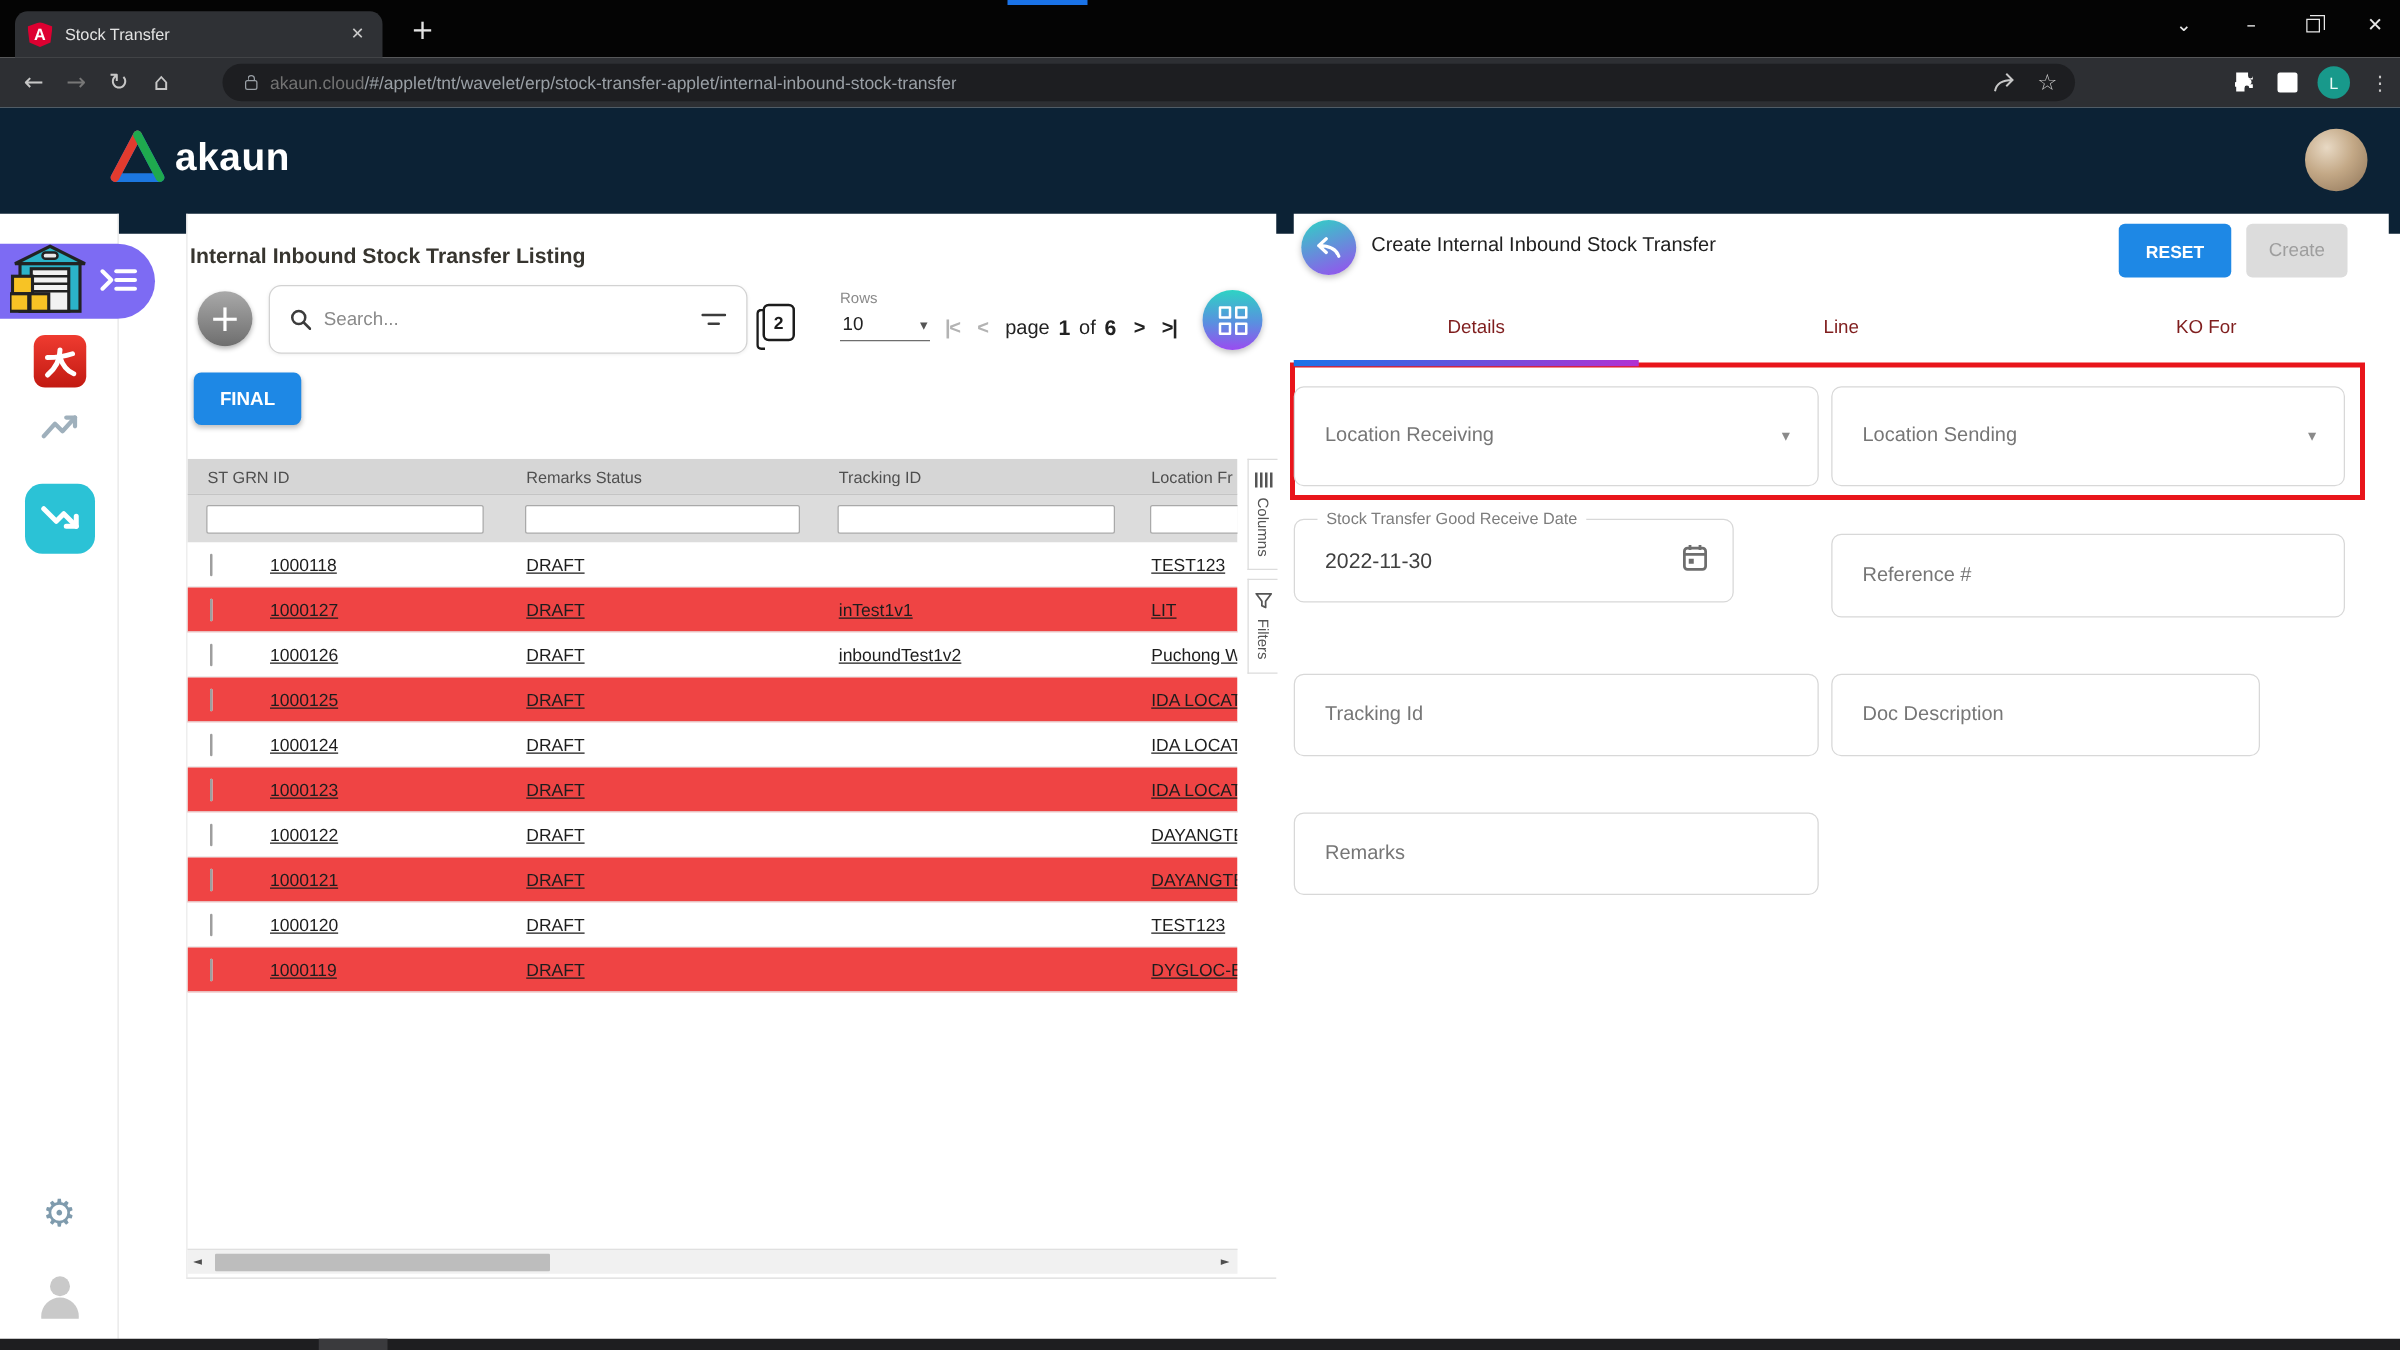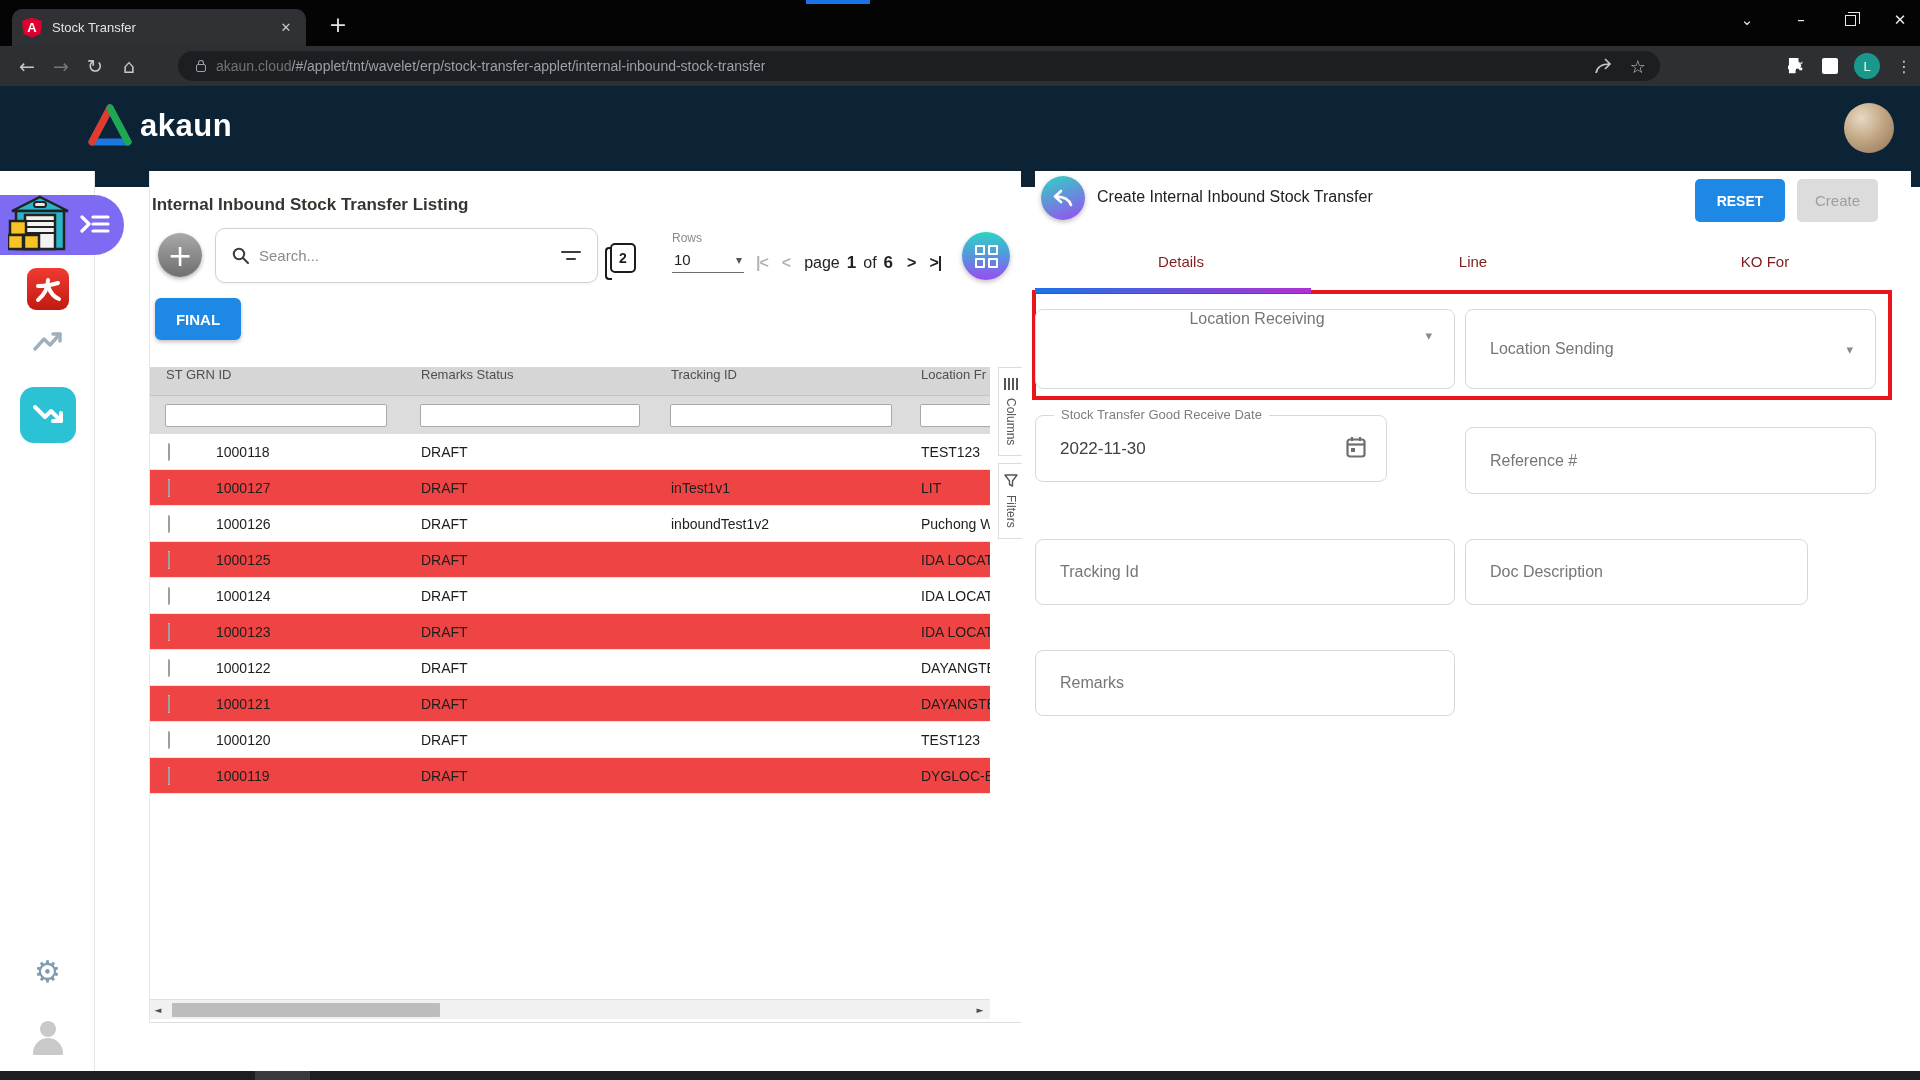--- a/index.html
+++ b/index.html
@@ -74,28 +74,28 @@
   .pg-nav { letter-spacing:-1px; font-weight:bold; }
   .pg-nav.dim { color:#b3b3b3; }
   .pagetext { display:flex; gap:7px; align-items:center; }
   .pagetext b { font-size:17px; }
   .grid-btn { position:absolute; left:812px; top:61px; width:48px; height:48px; border-radius:50%; background:linear-gradient(180deg,#2ed3c4 0%,#5a8fe0 55%,#9a4cf0 100%); box-shadow:0 2px 5px rgba(0,0,0,.25); display:flex; align-items:center; justify-content:center; }
   .grid-ic { display:grid; grid-template-columns:10px 10px; grid-template-rows:10px 10px; gap:3px; }
   .grid-ic span { border:2px solid #fff; border-radius:1px; }
   .final-btn { position:absolute; left:5px; top:127px; width:86px; height:42px; background:#1e88e5; border-radius:6px; color:#fff; font-weight:bold; font-size:15px; display:flex; align-items:center; justify-content:center; box-shadow:0 2px 4px rgba(0,0,0,.25); }
 
   .tbl { position:absolute; left:0px; top:196px; width:840px; overflow:hidden; }
-  .tbl-head { display:flex; background:#d6d6d6; height:28px; font-size:13px; color:#4f4f4f; }
+  .tbl-head { display:flex; background:#d6d6d6; height:28px; align-items:center; font-size:13px; color:#4f4f4f; }
   .tbl-filter { display:flex; background:#dcdcdc; height:39px; align-items:center; border-top:1px solid #c4c4c4; }
   .tbl-filter input { height:23px; border:1px solid #a9a9a9; border-radius:2px; background:#fff; outline:none; margin-left:15px; font-family:"Liberation Sans",sans-serif; }
   .c1 { width:255px; } .c2 { width:250px; } .c3 { width:250px; } .c4 { width:85px; }
   .hc { padding-left:16px; white-space:nowrap; overflow:hidden; }
   .row { display:flex; height:36px; align-items:center; border-bottom:1px solid #e6e6e6; font-size:14px; color:#1d1d1d; background:#fff; }
   .row.alt { background:#ef4444; }
-  .cell { padding-left:16px; white-space:nowrap; overflow:hidden; }
+  .cell { padding-left:16px; white-space:nowrap; overflow:hidden;text-decoration:underline; }
   .cb-wrap { width:50px; padding-left:18px; }
   .cbx { width:16px; height:16px; border:1.5px solid #9e9e9e; border-radius:3px; background:#fff; }
   .idcell { width:205px; }
   .hscroll { position:absolute; left:0; top:828px; width:840px; height:20px; background:#f1f1f1; border-top:1px solid #e0e0e0; display:flex; align-items:center; }
   .hs-arrow { width:16px; text-align:center; color:#4f4f4f; font-size:9px; }
   .hs-thumb { position:absolute; left:22px; width:268px; height:14px; background:#bdbdbd; border-radius:1px; }
   .hs-right { position:absolute; right:2px; }
 
   .side-tabs { position:absolute; left:848px; top:196px; width:24px; }
   .vtab { border:1px solid #dcdcdc; border-right:none; background:#fff; width:24px; display:flex; flex-direction:column; align-items:center; padding:10px 0; gap:8px; }
@@ -110,21 +110,21 @@
   .panel-title { position:absolute; left:62px; top:17px; font-size:16px; color:#212121; }
   .reset-btn { position:absolute; left:660px; top:8px; width:90px; height:43px; background:#1e88e5; border-radius:5px; color:#fff; font-weight:bold; font-size:14px; display:flex; align-items:center; justify-content:center; }
   .create-btn { position:absolute; left:762px; top:8px; width:81px; height:43px; background:#dcdcdc; border-radius:5px; color:#9e9e9e; font-size:15px; display:flex; align-items:center; justify-content:center; }
   .ptabs { position:absolute; left:0; top:72px; width:876px; display:flex; }
   .ptab { width:292px; text-align:center; font-size:15px; color:#7f1d1d; padding:10px 0; }
   .ptab-ind { position:absolute; left:0; top:117px; width:276px; height:5px; background:linear-gradient(90deg,#1a73e8,#b131d2); z-index:5; }
   .redbox { position:absolute; left:-3px; top:119px; width:860px; height:110px; border:4px solid #e9151b; z-index:4; }
   .field { position:absolute; border:1px solid #d8d8d8; border-radius:8px; background:#fff; display:flex; align-items:center; }
   .field .ph { color:#767676; font-size:16px; margin-left:24px; }
   .field .caret { margin-left:auto; margin-right:22px; color:#8a8a8a; font-size:13px; }
-  .f-recv { left:0; top:138px; width:420px; height:80px; z-index:6;flex-direction:column; }
+  .f-recv { left:0; top:138px; width:420px; height:80px; z-index:6; }
   .f-send { left:430px; top:138px; width:411px; height:80px; z-index:6; }
   .f-date { left:0; top:244px; width:352px; height:67px; }
   .float-lab { position:absolute; left:18px; top:-9px; background:#fff; padding:0 7px; font-size:13px; color:#7d7d7d; white-space:nowrap; }
   .date-val { font-size:17px; color:#404040; margin-left:24px; }
   .cal-ic { margin-left:auto; margin-right:20px; }
   .f-ref { left:430px; top:256px; width:411px; height:67px; }
   .f-trk { left:0; top:368px; width:420px; height:66px; }
   .f-doc { left:430px; top:368px; width:343px; height:66px; }
   .f-rem { left:0; top:479px; width:420px; height:66px; }
 

